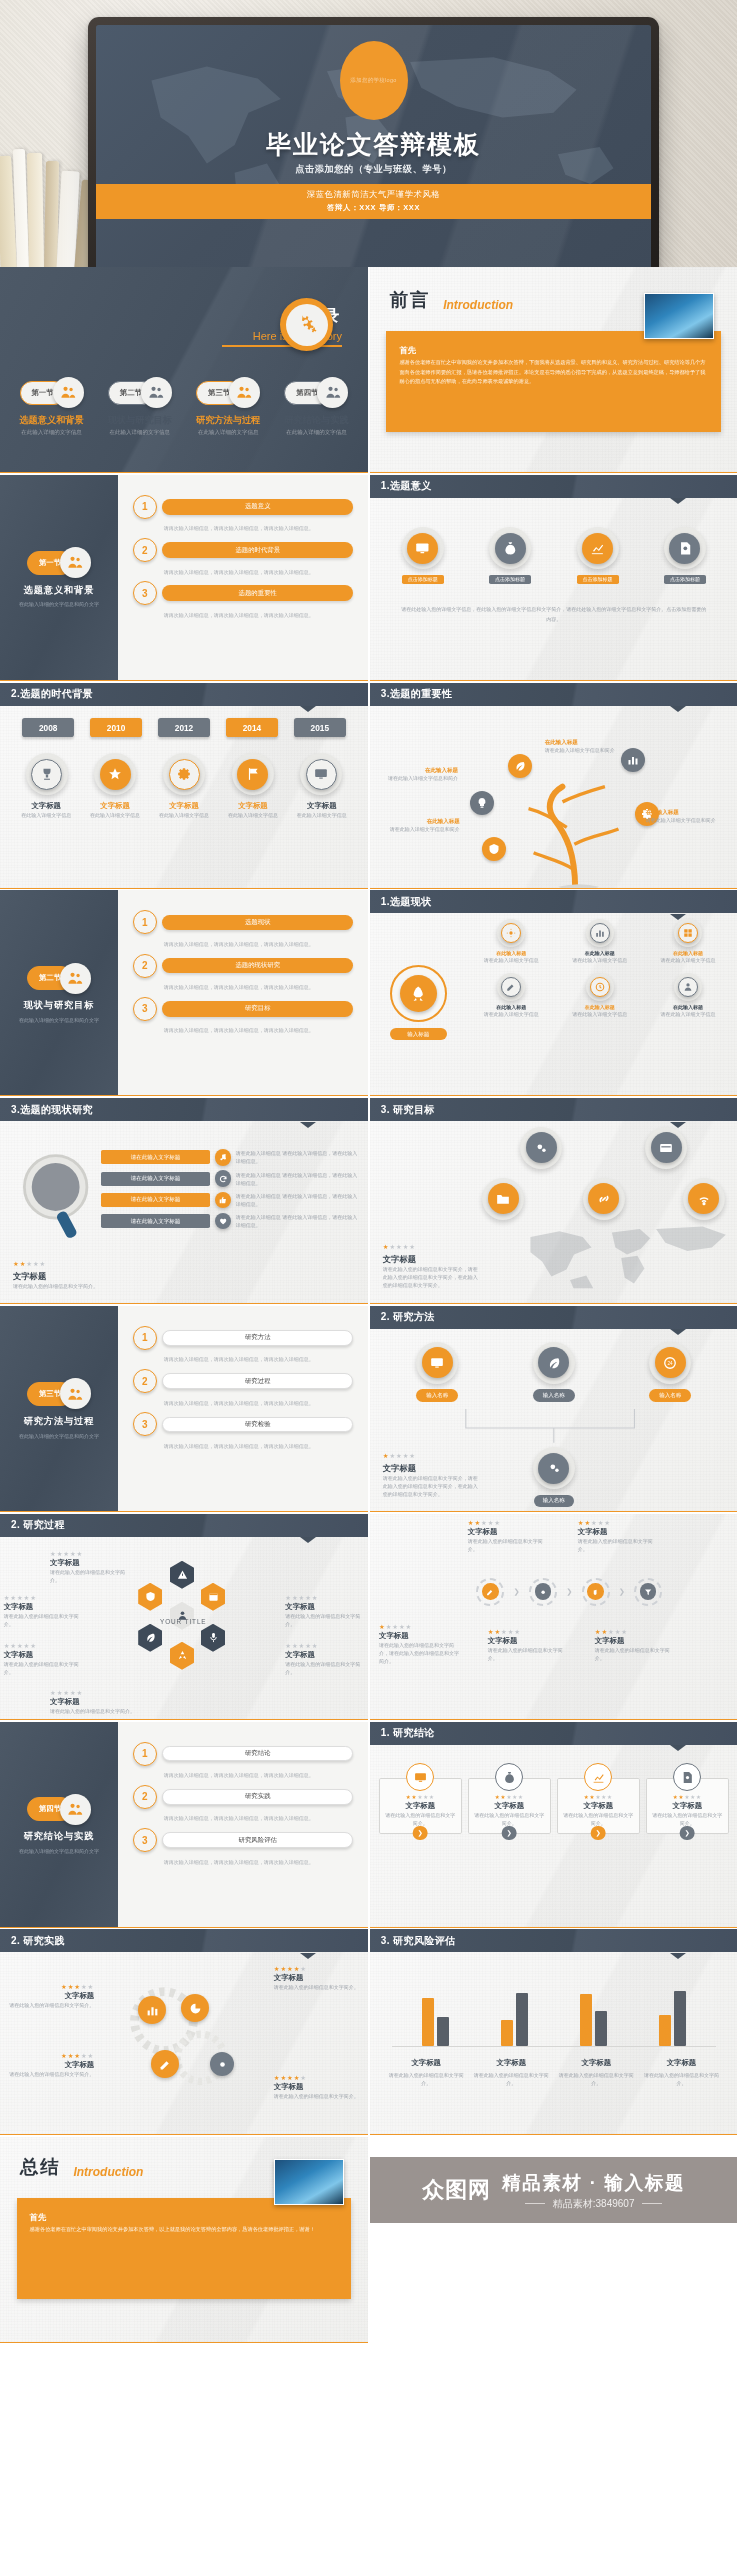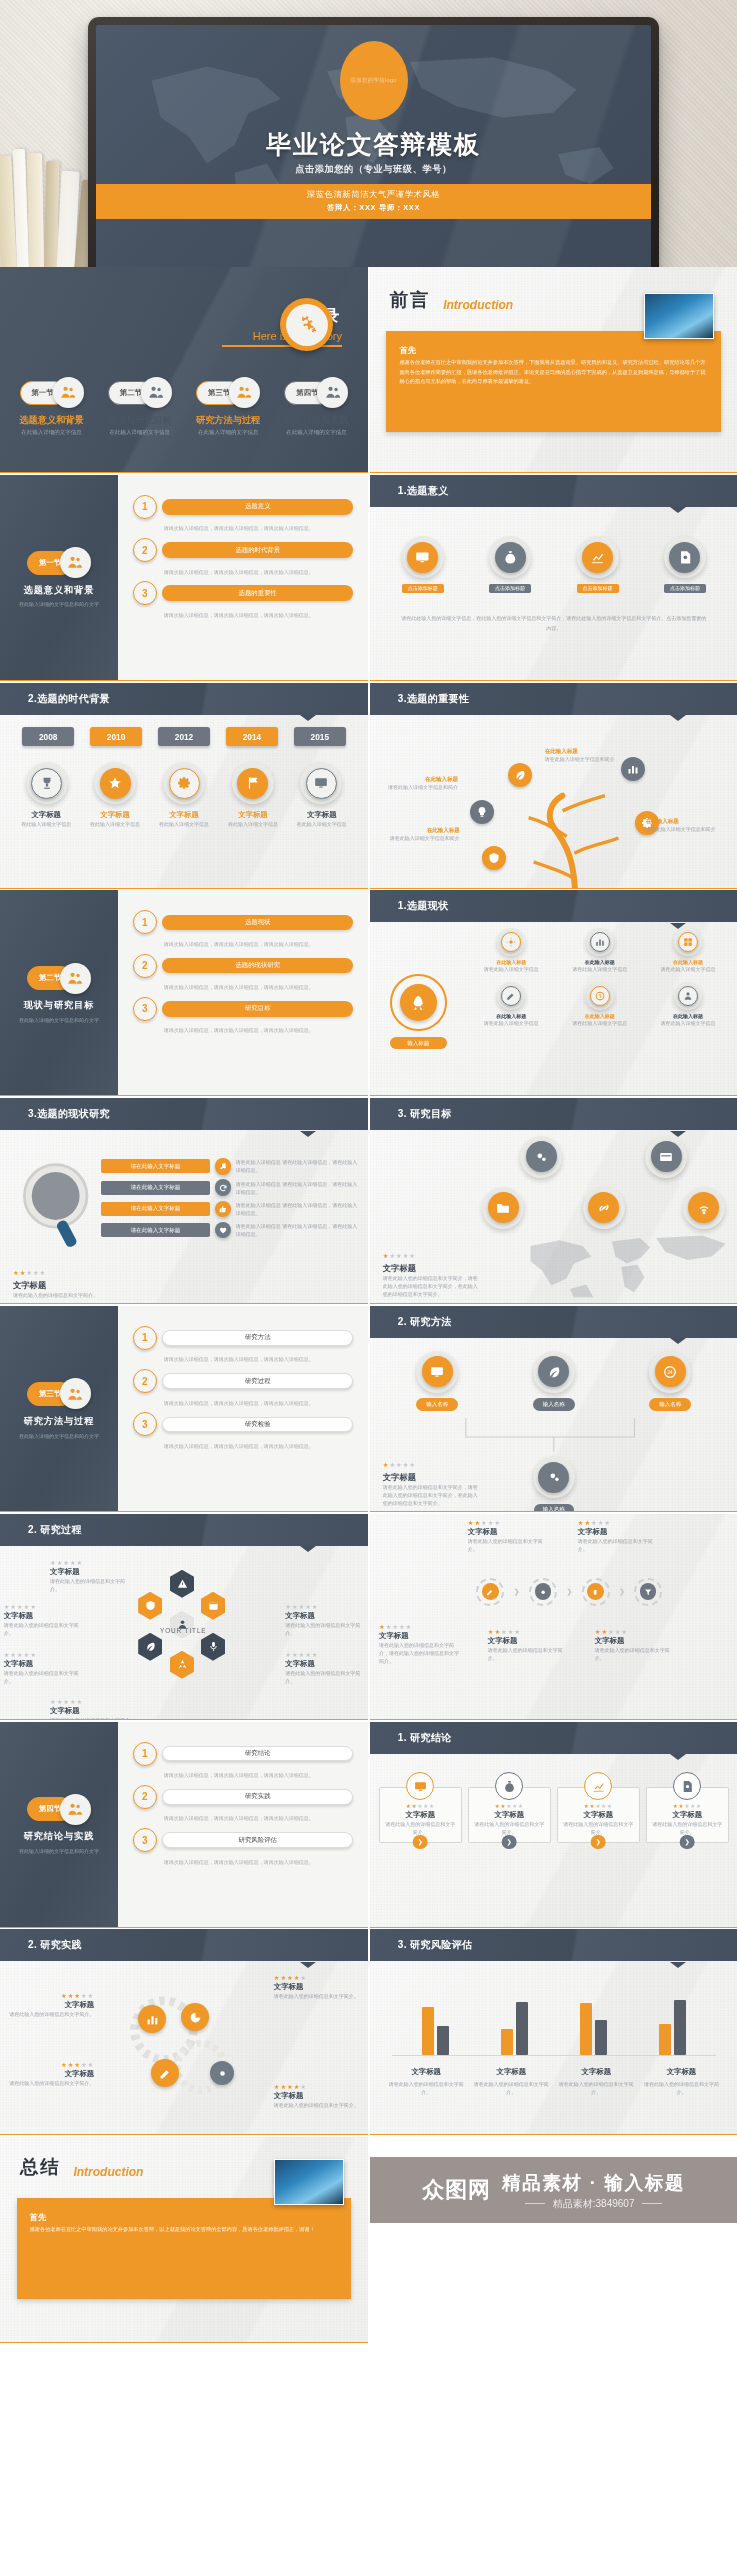--- a/index.html
+++ b/index.html
@@ -107,24 +107,24 @@
       repeating-linear-gradient(90deg, rgba(0,0,0,.012) 0 0.9px, transparent 0.9px 2.8px),
       repeating-linear-gradient(0deg, rgba(0,0,0,.012) 0 0.9px, transparent 0.9px 2.8px),
       linear-gradient(135deg,#fafafa,#f0f0ee);
   }
   .slide .diag {
     position: absolute; inset: 0;
     background: linear-gradient(118deg, rgba(0,0,0,0) 55%, rgba(0,0,0,.022) 56%, rgba(0,0,0,.022) 74%, rgba(0,0,0,0) 75%);
   }
   
   .shead {
-    position: relative; height: 32px;
+    position: relative; height: 23px;
     background: linear-gradient(100deg,#4a5665 0%, #414d5b 55%, #4d5968 56%, #445060 100%);
     color: #fff; font-size: 10px; font-weight: bold; display: flex; align-items: center;
-    padding-left: 28px; letter-spacing: 0.4px; z-index: 3;
+    padding-left: 11px; letter-spacing: 0.4px; z-index: 3;
   }
   .shead::after {
     content: ""; position: absolute; right: 52px; bottom: -6.4px;
     width: 0; height: 0; border-left: 8.3px solid transparent; border-right: 8.3px solid transparent;
     border-top: 6.4px solid #44505e;
   }
   .sbody { position: relative; z-index: 2; padding: 7.4px 9.2px; height: 182px; }
 
   
   .slide.dark {

